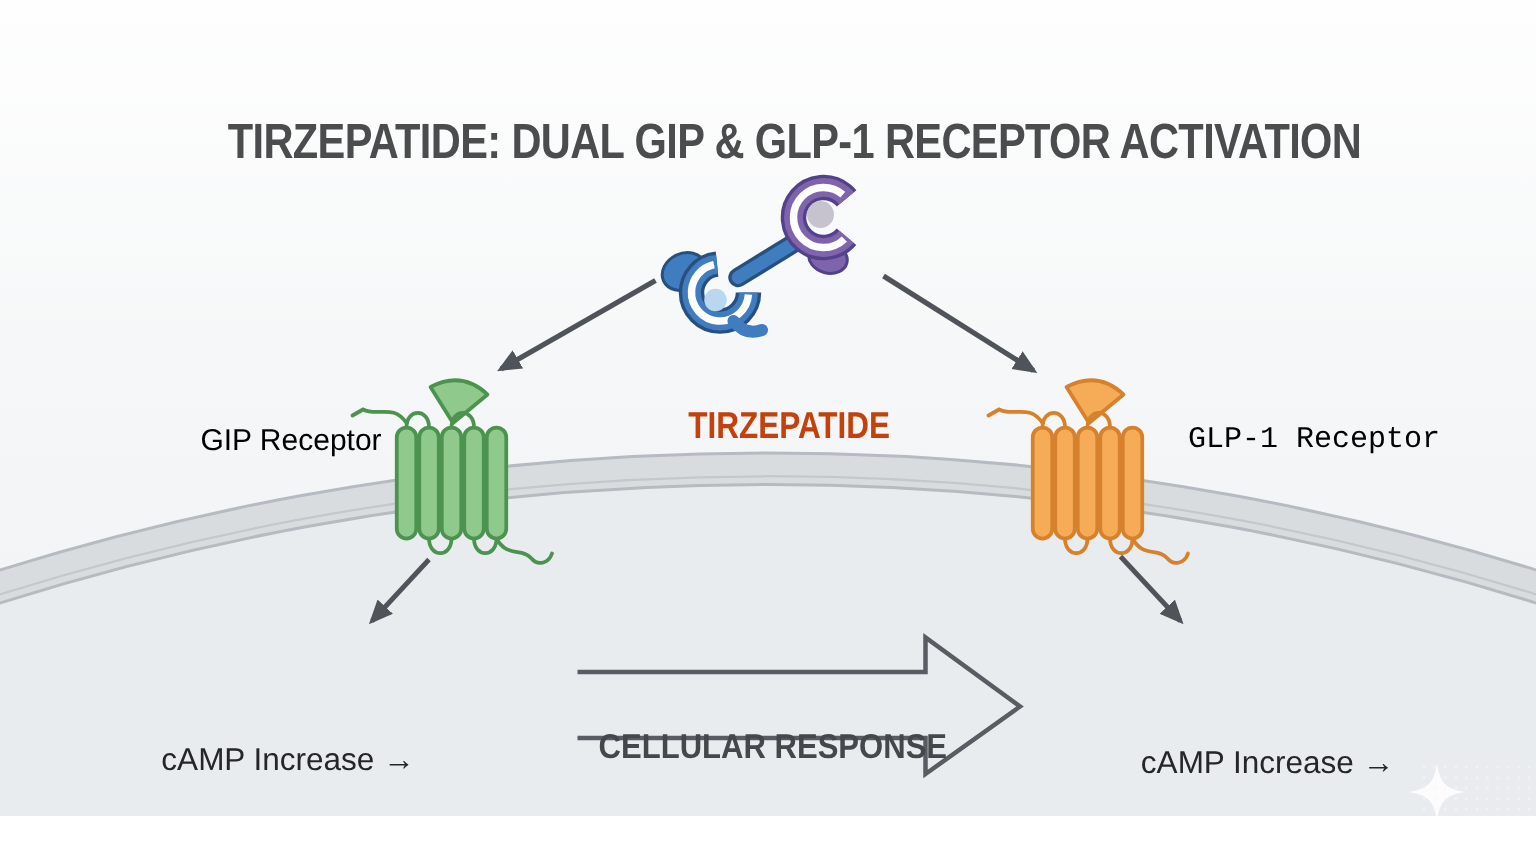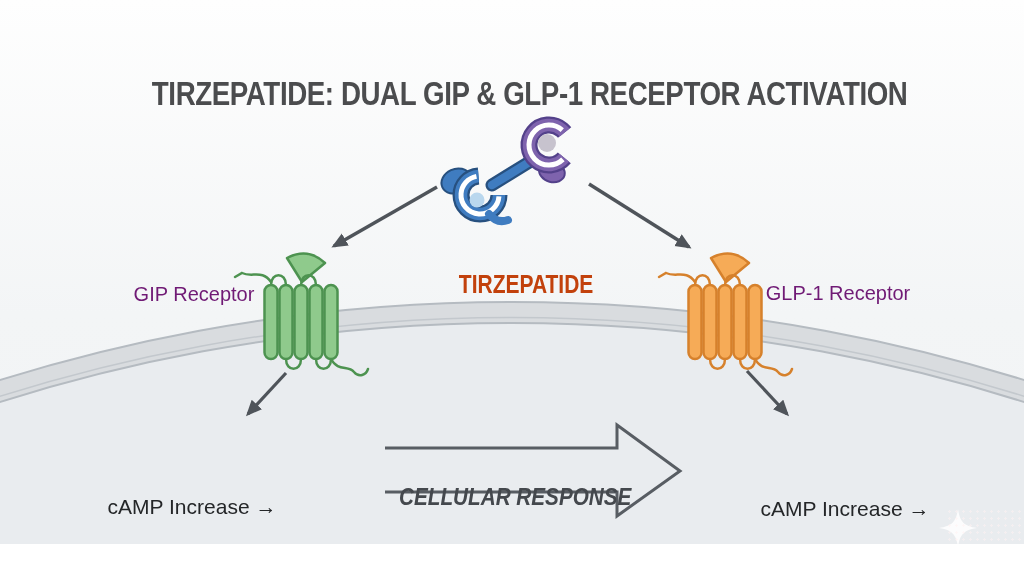--- a/index.html
+++ b/index.html
@@ -13,27 +13,27 @@
   }
   *{margin:0;padding:0;box-sizing:border-box}
   html,body{width:1024px;height:572px;overflow:hidden;background:#fff}
   body{font-family:"Liberation Sans","DejaVu Sans",sans-serif;}
   .stage{position:relative;width:1024px;height:544px;overflow:hidden;background:#fdfdfd;}
   svg.scene{position:absolute;inset:0;display:block}
   .txt{position:absolute;transform:translateX(-50%);text-align:center;color:var(--text_dark);white-space:pre;}
   .cond{display:inline-block;transform:scaleX(var(--sx,0.85));transform-origin:50% 50%;white-space:nowrap;}
   .title{top:37px;left:512px;font-size:33px;font-weight:700;color:var(--title_gray);letter-spacing:-0.5px;}
   .molecule-label{top:241px;left:512px;font-size:25px;font-weight:700;color:#c2410c;}
-  .receptor-label{font-size:20px;color:#701a75;text-align:right;}
+  .receptor-label{font-size:20px;color:#000000;text-align:right;}
   .lbl-gip{top:283px;left:194px;}
-  .lbl-glp1{top:282px;left:838px;}
+  .lbl-glp1{top:282px;left:876px;font-family:Liberation Mono, monospace;}
   .outcome{font-size:21px;line-height:28px;color:var(--text_dark);}
   .outcome-left{top:437px;left:192px;}
   .outcome-right{top:439px;left:845px;}
-  .response-label{top:458px;left:502px;font-size:23px;font-weight:700;color:#44484d;line-height:26px;font-style:italic;}
+  .response-label{top:458px;left:502px;font-size:23px;font-weight:700;color:#44484d;line-height:26px;}
   .corner-dots{position:absolute;right:0;bottom:0;width:78px;height:36px;opacity:.55;
     background-image:radial-gradient(circle,rgba(255,242,242,.95) 1px,transparent 1.3px);
     background-size:7px 7px;}
 </style>
 </head>
 <body>
 
 <div class="stage">
 
   <svg class="scene" viewBox="0 0 1024 572" aria-hidden="true">

